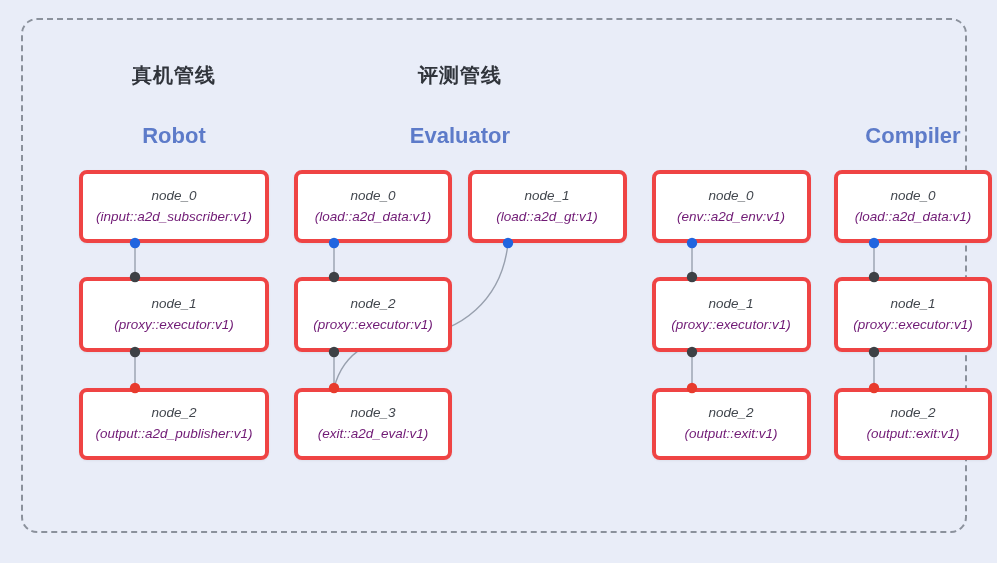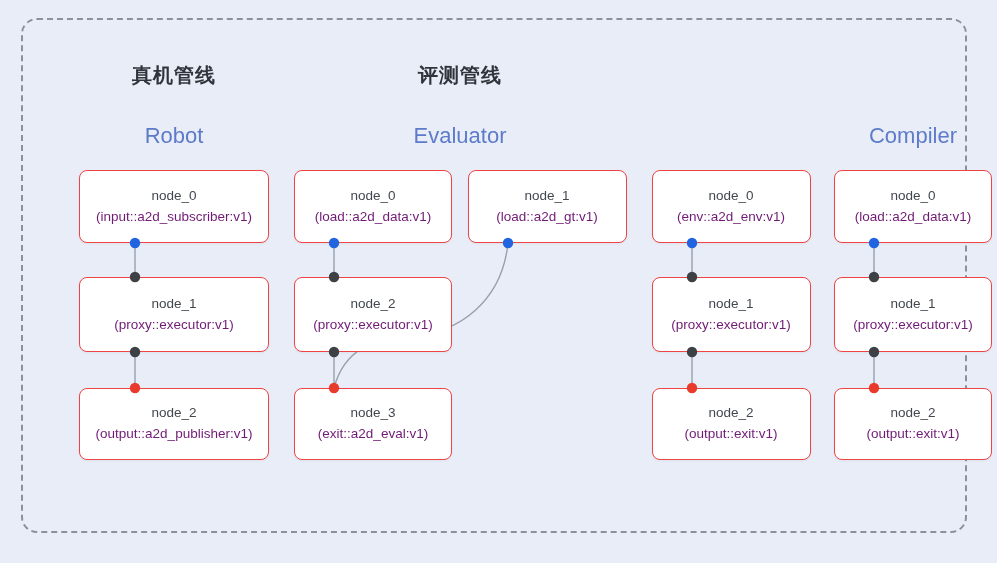--- a/index.html
+++ b/index.html
@@ -37,35 +37,36 @@
     font-weight:700;
     color:#30343b;
     letter-spacing:1px;
   }
   .title-en{
     position:absolute;
     width:220px;
     text-align:center;
     top:123px;
     font-size:22px;
-    font-weight:400;
+    font-weight:700;
     color:#5d7bc9;
   }
   .node-box{
     position:absolute;
     box-sizing:border-box;
     background:#ffffff;
-    border:1px solid #ef4444;
+    border:4px solid #ef4444;
     border-radius:8px;
     box-shadow:0 1px 2px rgba(80,90,120,0.08);
     display:flex;
     flex-direction:column;
     align-items:center;
     justify-content:center;
     gap:4px;
+    font-style:italic;
   }
   .node-name{
     font-size:13.5px;
     color:#42474e;
     line-height:1.25;
   }
   .node-detail{
     font-size:13.5px;
     color:#701a75;
     line-height:1.25;

